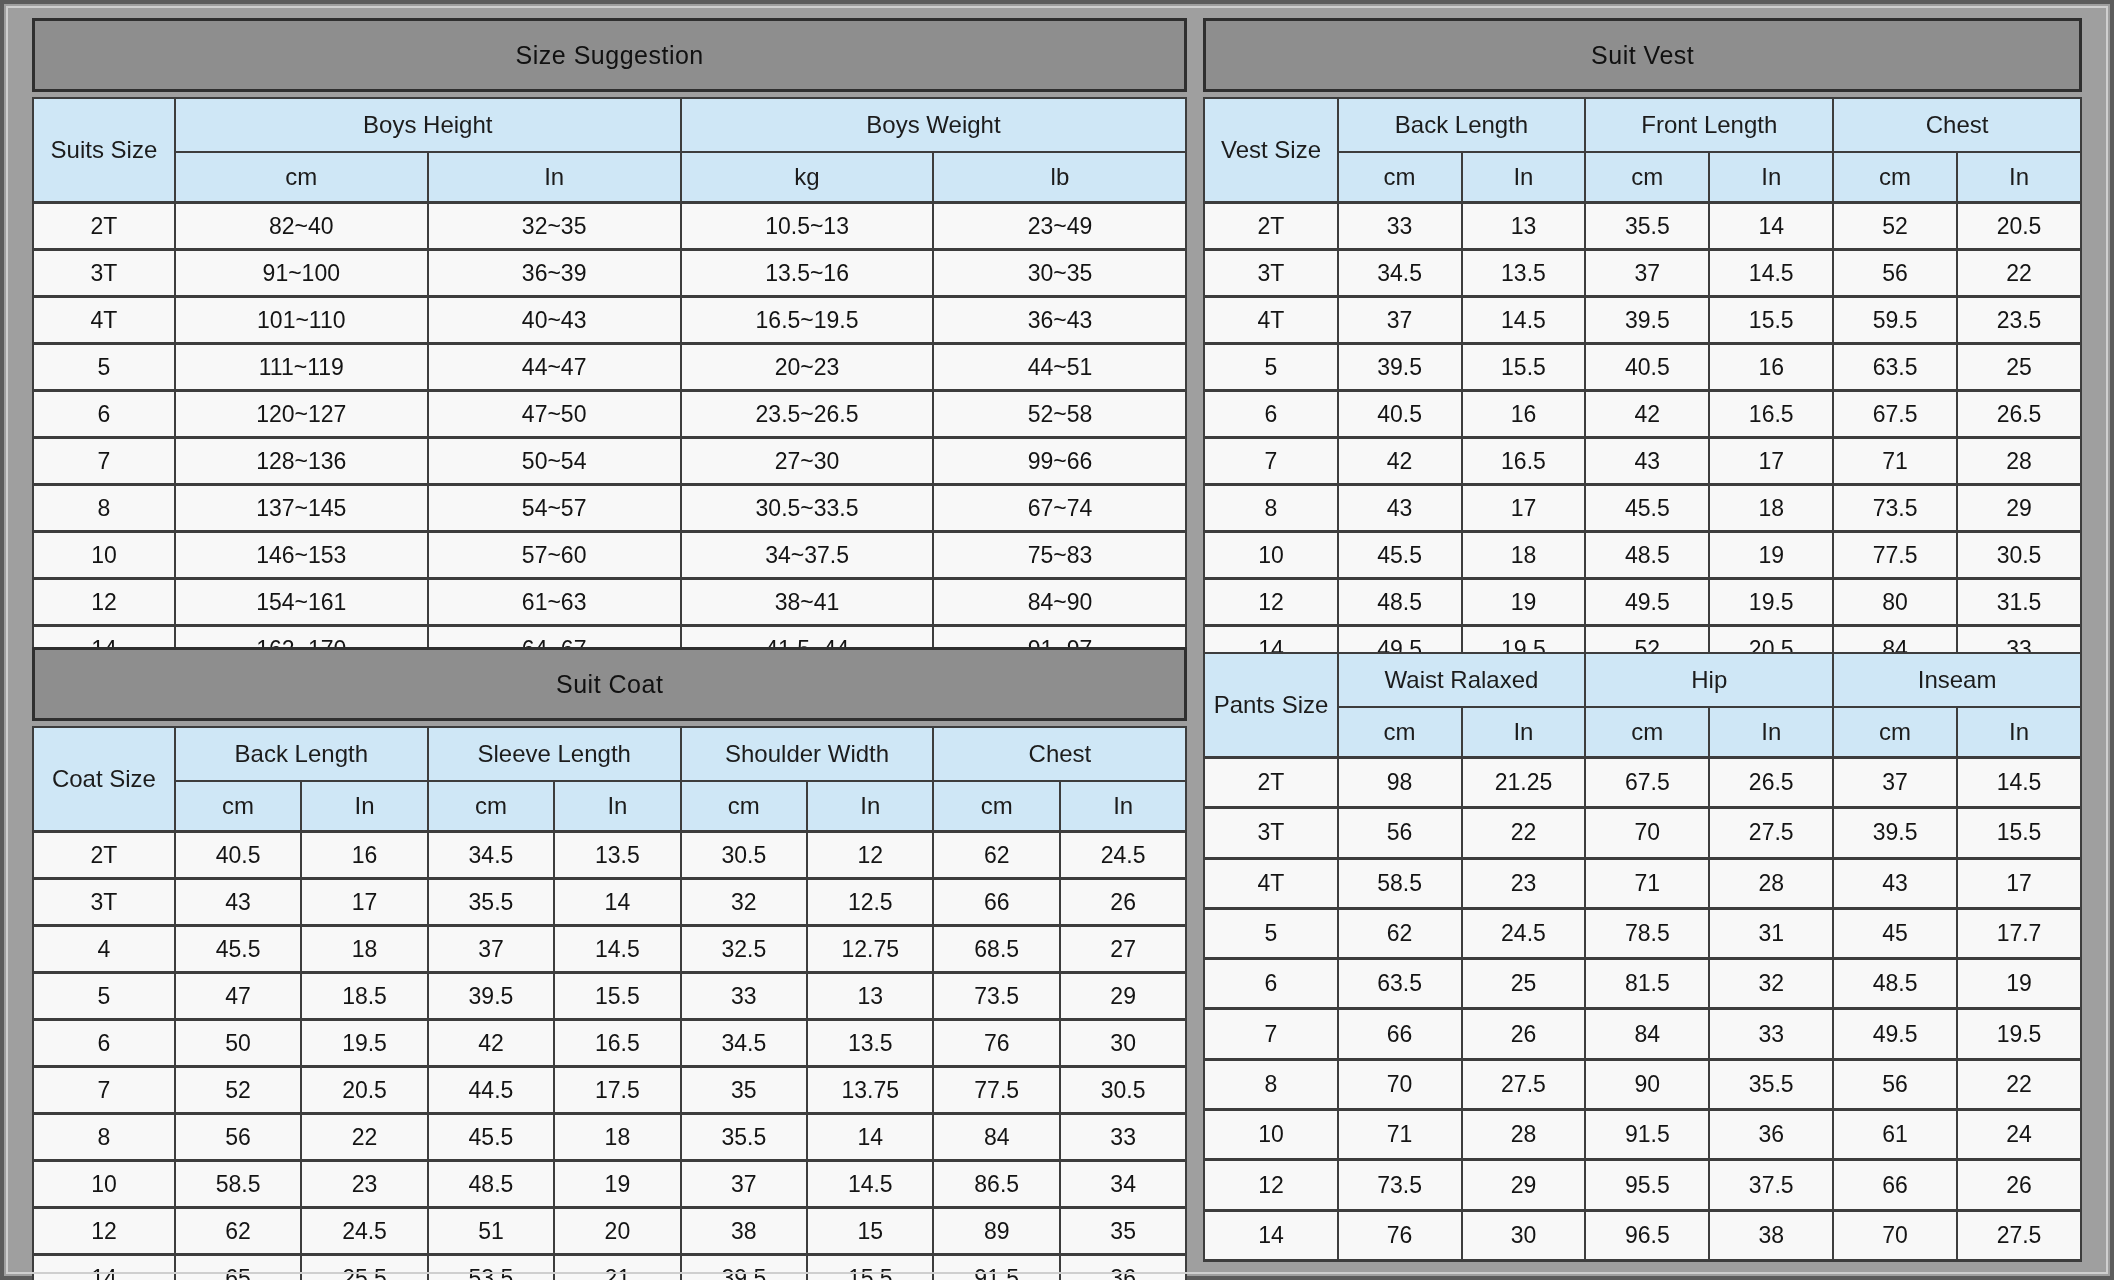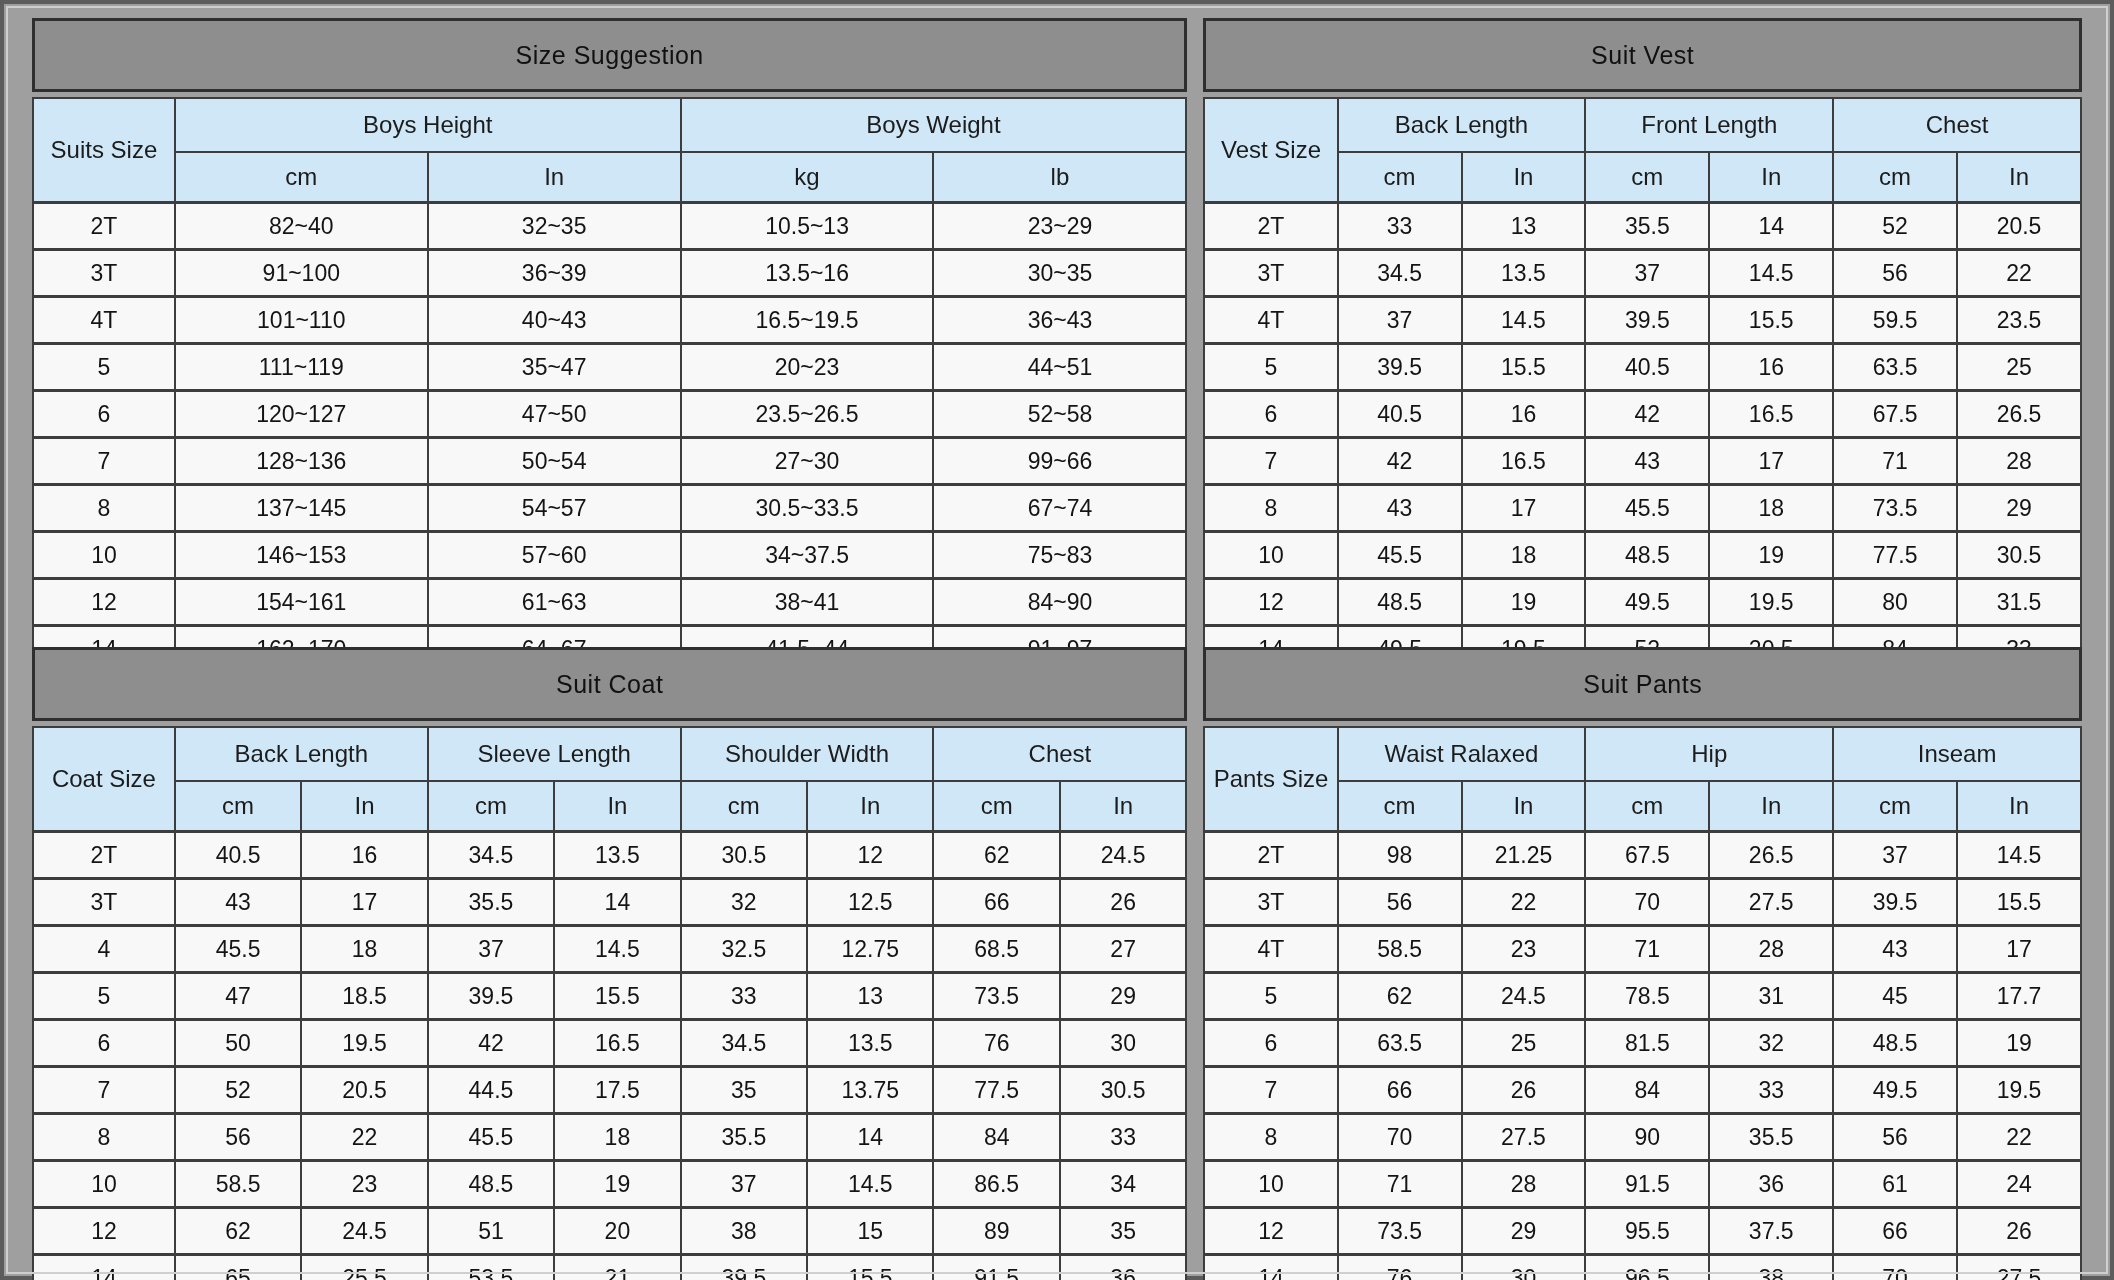--- a/index.html
+++ b/index.html
@@ -93,40 +93,40 @@
             <th>kg</th>
             <th>lb</th>
           </tr>
         </thead>
         <tbody>
           <tr>
             <td class="size-cell">2T</td>
             <td>82~40</td>
             <td>32~35</td>
             <td>10.5~13</td>
-            <td>23~29</td>
+            <td>23~49</td>
           </tr>
           <tr>
             <td class="size-cell">3T</td>
             <td>91~100</td>
             <td>36~39</td>
             <td>13.5~16</td>
             <td>30~35</td>
           </tr>
           <tr>
             <td class="size-cell">4T</td>
             <td>101~110</td>
             <td>40~43</td>
             <td>16.5~19.5</td>
             <td>36~43</td>
           </tr>
           <tr>
             <td class="size-cell">5</td>
             <td>111~119</td>
-            <td>35~47</td>
+            <td>44~47</td>
             <td>20~23</td>
             <td>44~51</td>
           </tr>
           <tr>
             <td class="size-cell">6</td>
             <td>120~127</td>
             <td>47~50</td>
             <td>23.5~26.5</td>
             <td>52~58</td>
           </tr>
@@ -434,21 +434,20 @@
             <td>39.5</td>
             <td>15.5</td>
             <td>91.5</td>
             <td>36</td>
           </tr>
         </tbody>
       </table>
   </section>
 
   <section class="tbl">
-    <div class="title">Suit Pants</div>
     <table>
         <colgroup>
           <col style="width: 15.2%;">
           <col>
           <col>
           <col>
           <col>
           <col>
           <col>
         </colgroup>

